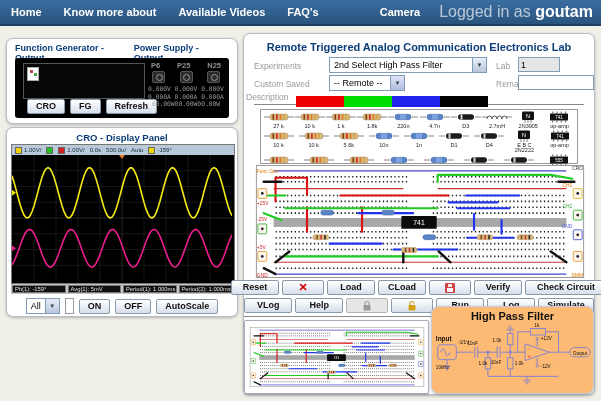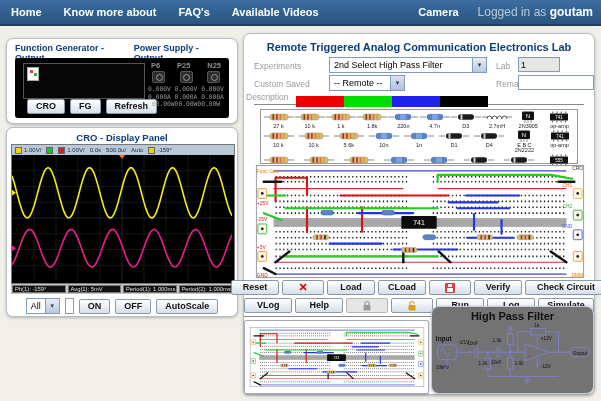--- a/index.html
+++ b/index.html
@@ -2,21 +2,21 @@
 <html><head>
 <meta charset="utf-8">
 <style>
   html,body{margin:0;padding:0;}
   body{width:601px;height:401px;background:#f0efe8;font-family:"Liberation Sans",sans-serif;overflow:hidden;}
   .page{position:relative;width:520px;height:401px;padding-left:8px;}
   
   .nav{position:absolute;left:0;top:0;width:601px;height:26px;background:linear-gradient(#3a6da0,#2a547e);border-bottom:2px solid #1d3f61;display:flex;align-items:center;box-sizing:border-box;}
   .nav .grow{flex:1;}
   .nav a{color:#fff;font-size:11px;font-weight:bold;text-decoration:none;padding:0 11px;line-height:24px;white-space:nowrap;}
-  .nav .logged{color:#b9c9d9;font-size:12px;padding:0 8px;white-space:nowrap;}
+  .nav .logged{color:#b9c9d9;font-size:16px;padding:0 8px;white-space:nowrap;}
   .nav .logged b{color:#fff;}
   
   .panel{position:absolute;background:#fff;border:1px solid #b9bdc5;border-radius:7px;box-shadow:0 1px 3px rgba(110,110,110,.45);box-sizing:border-box;}
   .ptitle{font-size:9.5px;font-weight:bold;color:#0a3d79;text-align:center;padding-top:4px;}
   
   .fg-head{display:flex;justify-content:space-between;padding:4px 8px 2px 8px;font-size:9px;font-weight:bold;color:#0a3d79;}
   .fg-black{position:absolute;left:8px;top:19px;width:214px;height:60px;background:#000;border-radius:3px;}
   .fg-display{position:absolute;left:8px;top:5px;width:120px;height:34px;background:#060606;border:1px solid #555;}
   .fg-btns{position:absolute;left:12px;bottom:4px;display:flex;gap:5px;}
   .btn{background:linear-gradient(#ffffff,#d6dfeb);border:1px solid #8899aa;border-radius:2px;font-size:9px;font-weight:bold;color:#111;padding:1px 8px;line-height:11px;cursor:pointer;white-space:nowrap;}
@@ -56,34 +56,34 @@
   .tray-cell{display:flex;flex-direction:column;align-items:center;width:31px;}
   .tray-cell .lbl{font-size:5.5px;color:#222;line-height:5.5px;text-align:center;margin-top:1px;}
   .toolbar{position:absolute;left:0;width:100%;display:flex;justify-content:center;gap:3px;}
   .tb-btn{min-width:30px;display:flex;align-items:center;justify-content:center;height:15px;box-sizing:border-box;}
   .tb-btn.disabled{background:#e6e6e6;border-color:#b5b5b5;}
   .icon-close{color:#cc0000;font-weight:bold;font-size:11px;line-height:11px;}
   .icon-save{width:10px;height:10px;background:#cc4444;position:relative;border-radius:1px;}
   .icon-save::after{content:"";position:absolute;left:2px;bottom:1px;width:6px;height:4px;background:#fff;}
   .icon-save::before{content:"";position:absolute;left:3px;top:1px;width:4px;height:3px;background:#fff;opacity:.85;}
   .miniboard-box{position:absolute;left:0px;top:286px;width:183px;height:72px;background:#fff;border:1px solid #aab;border-radius:2px;box-shadow:0 1px 2px rgba(100,100,100,.4);display:flex;align-items:center;justify-content:center;}
-  .hpf-box{position:absolute;left:187px;top:272px;width:163px;height:88px;background:#737373;border:1px solid #c7cbd3;border-radius:8px;box-shadow:0 1px 3px rgba(110,110,110,.4);box-sizing:border-box;}
+  .hpf-box{position:absolute;left:187px;top:272px;width:163px;height:88px;background:#fdba74;border:1px solid #c7cbd3;border-radius:8px;box-shadow:0 1px 3px rgba(110,110,110,.4);box-sizing:border-box;}
   .hpf-title{text-align:center;font-size:11px;font-weight:bold;color:#111;padding-top:3px;}
 </style>
 </head>
 <body>
 
 <div class="page">
 
   <div class="nav">
     <span id="nav-left" style="display:flex;">
         <a href="#">Home</a>
         <a href="#">Know more about</a>
+        <a href="#">Available Videos</a>
         <a href="#">FAQ's</a>
-        <a href="#">Available Videos</a>
       </span>
     <span class="grow"></span>
     <a href="#">Camera</a>
     <span class="logged"><span>Logged in as</span> <b>goutam</b></span>
   </div>
 
   <div class="panel" style="left:6px;top:38px;width:232px;height:86px;">
     <div class="fg-head">
       <span>Function Generator - Output</span>
       <span>Power Supply - Output</span>

